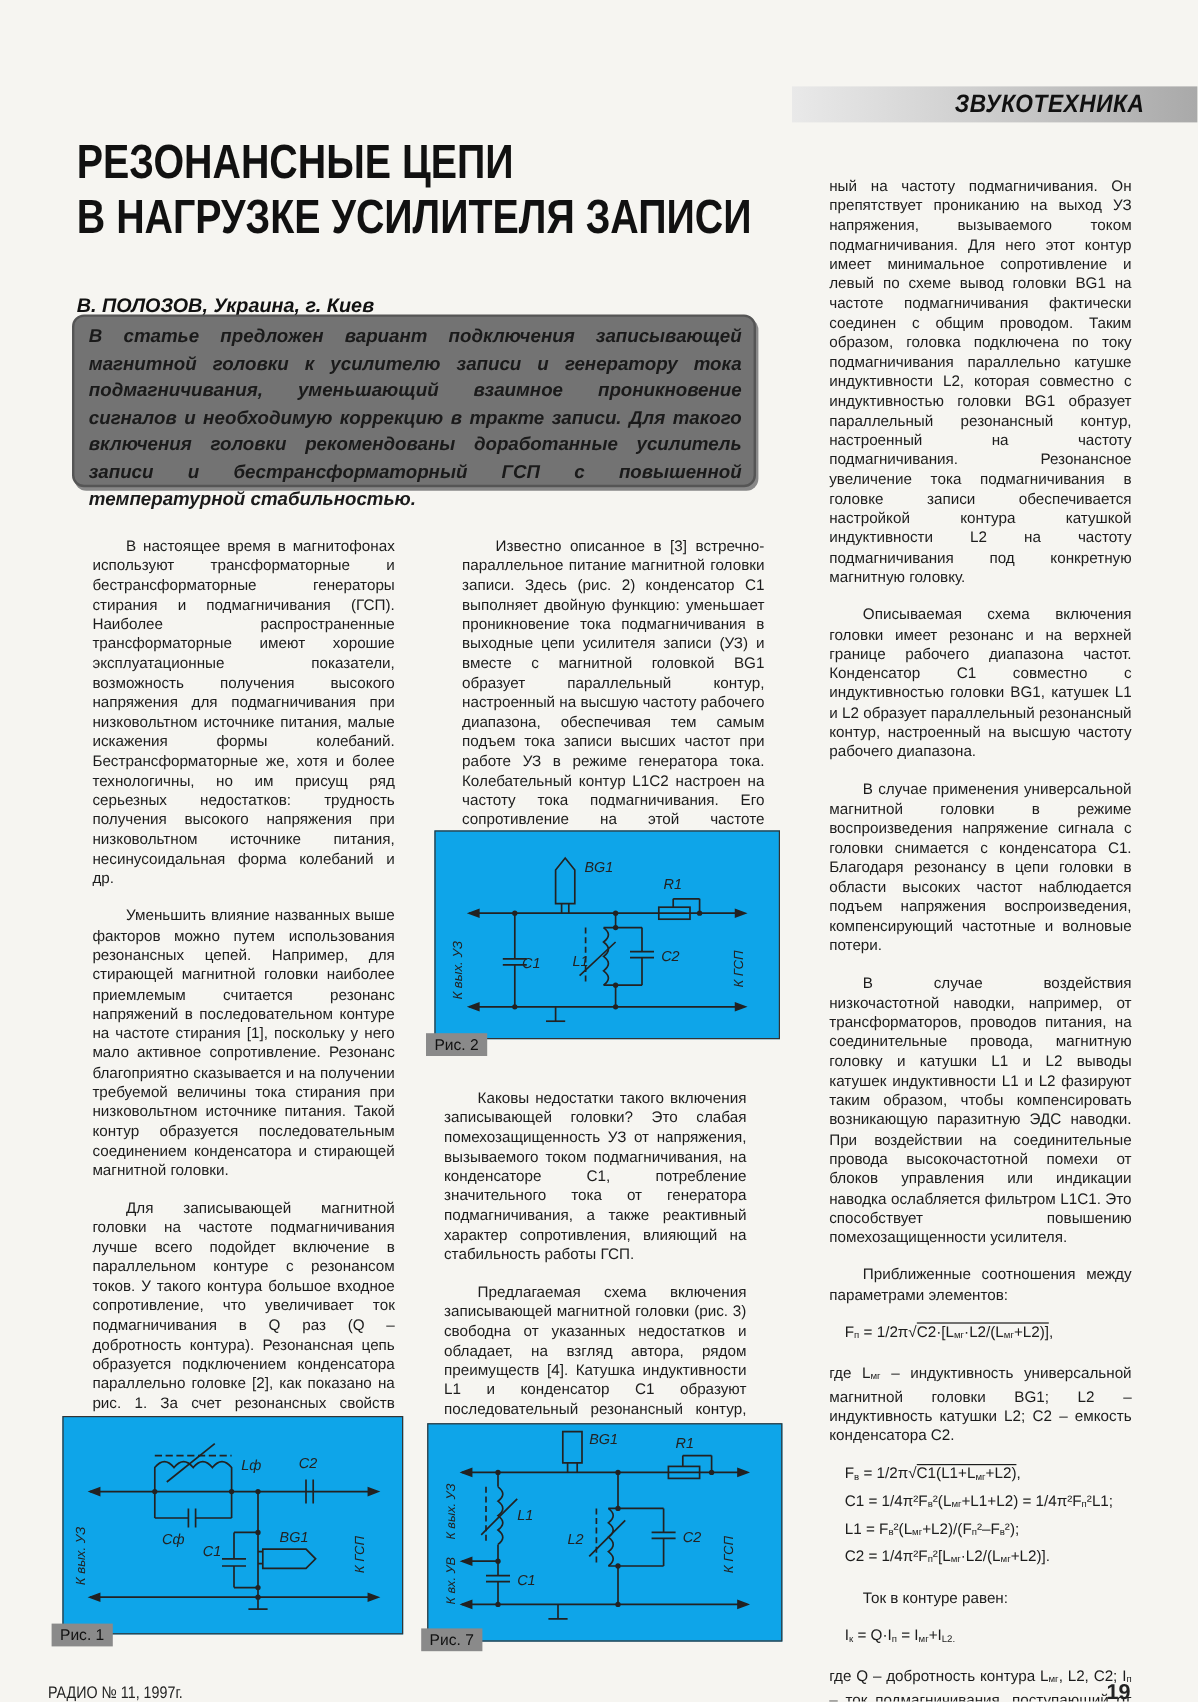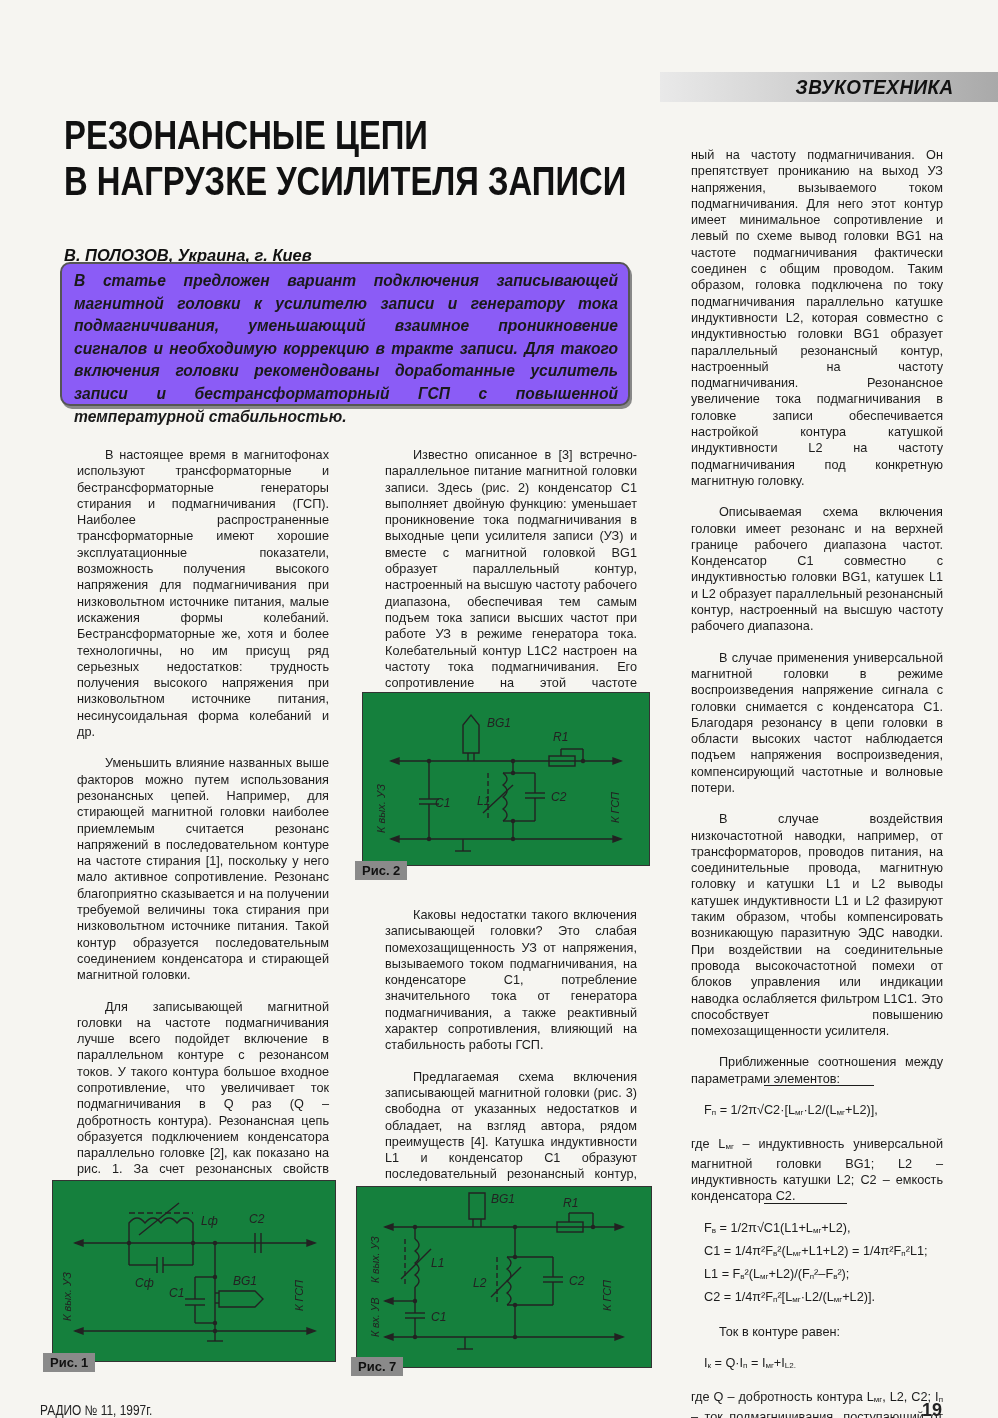--- a/index.html
+++ b/index.html
@@ -31,41 +31,41 @@
     font-family:"Liberation Sans", sans-serif; font-weight:bold; font-style:italic;
     font-size:16.5px; color:#111;margin-top:24px;
   }
   .abstract {
     left:60px; top:262px; width:570px; height:144px;
     border:2px solid #555; border-radius:10px;
     padding:6px 10px 6px 12px; box-sizing:border-box;
     font-weight:bold; font-style:italic; font-size:15.6px; line-height:22.6px;
     text-align:justify;
     box-shadow: 2px 3px 0 #888;
-    background:#8b5cf6;
+    background:#737373;
   }
   .col {
     font-size:12.7px; line-height:16.3px; text-align:justify;
     color:#1c1c1c;
   }
   .col p { margin:15px; text-indent:28px; }
   .col1 { left:62px; top:432px; width:282px; }
   .col2 { left:370px; top:432px; width:282px; }
-  .col2b { left:370px; top:892px; width:282px; }
+  .col2b { left:355px; top:892px; width:282px; }
   .col3 { left:676px; top:132px; width:282px; }
   .formula { margin:4px 0 4px 28px; white-space:nowrap; }
   .ni { text-indent:0 !important; }
   sub { font-size:8px; vertical-align:-1px; }
-  .sqrt { border-top:1px solid #1c1c1c; padding-top:17px; }
+  .sqrt { border-top:1px solid #1c1c1c; padding-top:0; }
   .figure {
-    border:1px solid #333; background:#15803d;
+    border:1px solid #333; background:#0ea5e9;
   }
   .fig-label {
     background:#8a8a8a; color:#111;
-    font-weight:bold; font-size:13px; padding:2px 7px;
+    font-weight:normal; font-size:13px; padding:2px 7px;
     position:absolute;
   }
   .footer-journal {
     left:40px; top:1402px; font-size:14px; color:#222;
     transform:scaleX(0.85); transform-origin:left top;
   }
   .footer-page {
     left:922px; top:1400px; font-weight:bold; font-size:18px; color:#222;
   }
   svg text { font-family:"Liberation Sans", sans-serif; font-style:italic; fill:#222; }

